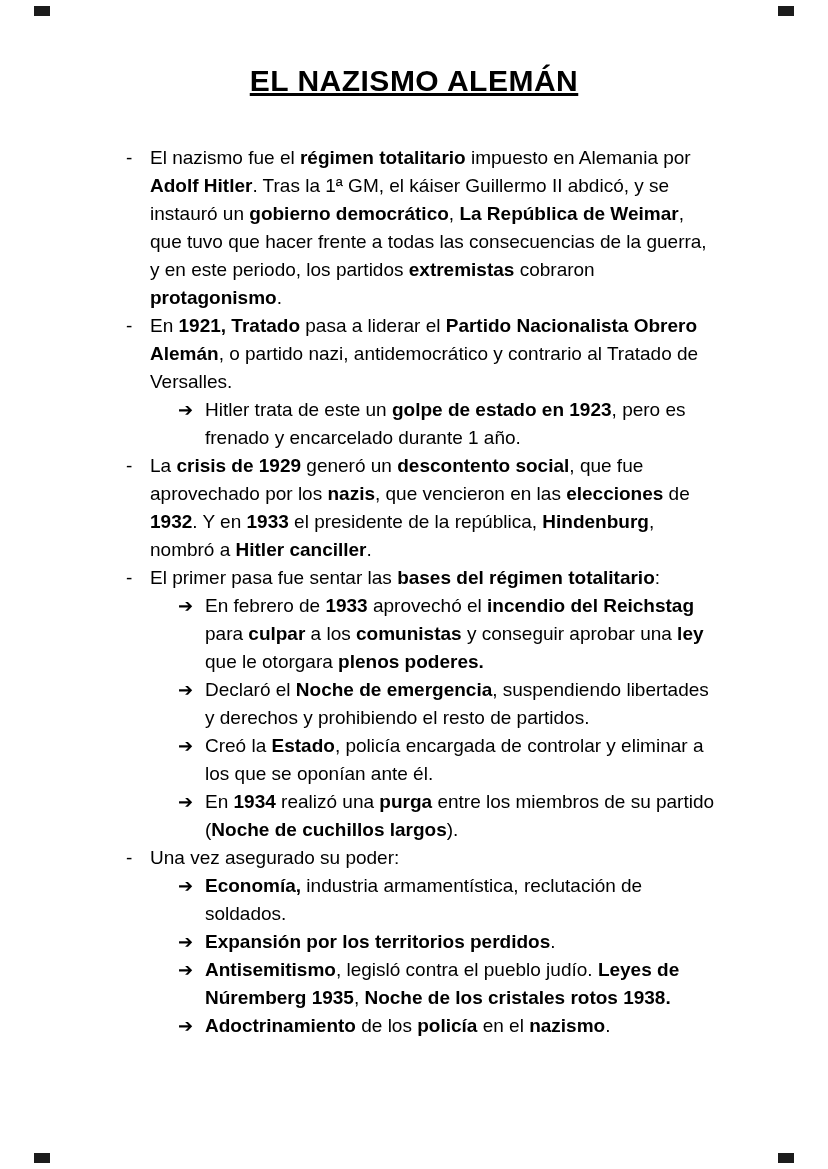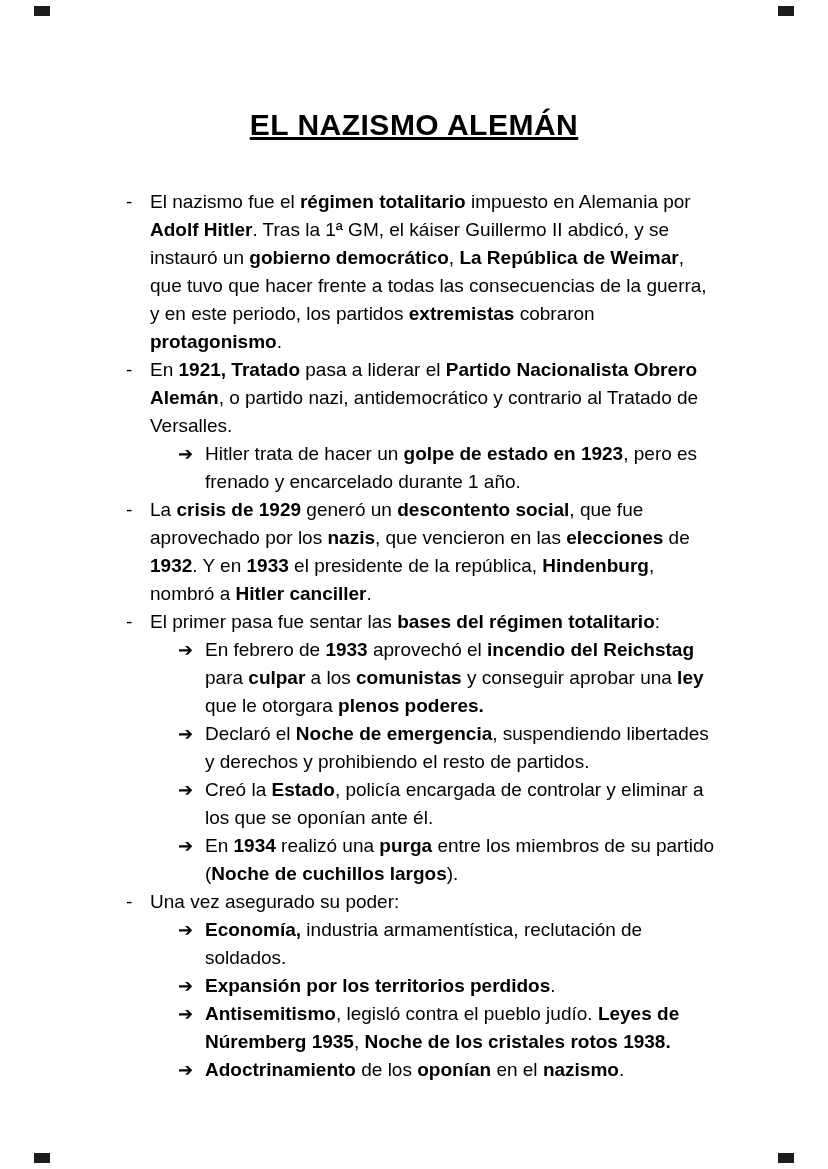--- a/index.html
+++ b/index.html
@@ -18,21 +18,21 @@
     position: absolute;
     width: 16px;
     height: 10px;
     background: #1c1c1c;
   }
   .corner.tl { top: 6px; left: 34px; }
   .corner.tr { top: 6px; right: 34px; }
   .corner.bl { bottom: 6px; left: 34px; }
   .corner.br { bottom: 6px; right: 34px; }
   .title {
-    padding-top: 108px;
+    padding-top: 64px;
     text-align: center;
     font-size: 30px;
     font-weight: bold;
     text-decoration: underline;
     letter-spacing: 0.5px;
   }
   .content {
     margin: 46px 112px 0 126px;
     font-size: 19px;
     line-height: 28px;
@@ -62,21 +62,21 @@
       <div class="bullet level-1">
         <span class="marker">-</span>
         <span class="text"><span>El nazismo fue el </span><span class="bold">régimen totalitario</span><span> impuesto en Alemania por </span><span class="bold">Adolf Hitler</span><span>. Tras la 1ª GM, el káiser Guillermo II abdicó, y se instauró un </span><span class="bold">gobierno democrático</span><span>, </span><span class="bold">La República de Weimar</span><span>, que tuvo que hacer frente a todas las consecuencias de la guerra, y en este periodo, los partidos </span><span class="bold">extremistas</span><span> cobraron </span><span class="bold">protagonismo</span><span>.</span></span>
       </div>
       <div class="bullet level-1">
         <span class="marker">-</span>
         <span class="text"><span>En </span><span class="bold">1921, Tratado</span><span> pasa a liderar el </span><span class="bold">Partido Nacionalista Obrero Alemán</span><span>, o partido nazi, antidemocrático y contrario al Tratado de Versalles.</span></span>
       </div>
       <div class="bullet level-2">
         <span class="marker">➔</span>
-        <span class="text"><span>Hitler trata de hacer un </span><span class="bold">golpe de estado en 1923</span><span>, pero es frenado y encarcelado durante 1 año.</span></span>
+        <span class="text"><span>Hitler trata de este un </span><span class="bold">golpe de estado en 1923</span><span>, pero es frenado y encarcelado durante 1 año.</span></span>
       </div>
       <div class="bullet level-1">
         <span class="marker">-</span>
         <span class="text"><span>La </span><span class="bold">crisis de 1929</span><span> generó un </span><span class="bold">descontento social</span><span>, que fue aprovechado por los </span><span class="bold">nazis</span><span>, que vencieron en las </span><span class="bold">elecciones</span><span> de </span><span class="bold">1932</span><span>. Y en </span><span class="bold">1933</span><span> el presidente de la república, </span><span class="bold">Hindenburg</span><span>, nombró a </span><span class="bold">Hitler canciller</span><span>.</span></span>
       </div>
       <div class="bullet level-1">
         <span class="marker">-</span>
         <span class="text"><span>El primer pasa fue sentar las </span><span class="bold">bases del régimen totalitario</span><span>:</span></span>
       </div>
       <div class="bullet level-2">
@@ -106,16 +106,16 @@
       <div class="bullet level-2">
         <span class="marker">➔</span>
         <span class="text"><span class="bold">Expansión por los territorios perdidos</span><span>.</span></span>
       </div>
       <div class="bullet level-2">
         <span class="marker">➔</span>
         <span class="text"><span class="bold">Antisemitismo</span><span>, legisló contra el pueblo judío. </span><span class="bold">Leyes de Núremberg 1935</span><span>, </span><span class="bold">Noche de los cristales rotos 1938.</span></span>
       </div>
       <div class="bullet level-2">
         <span class="marker">➔</span>
-        <span class="text"><span class="bold">Adoctrinamiento</span><span> de los </span><span class="bold">oponían</span><span> en el </span><span class="bold">nazismo</span><span>.</span></span>
+        <span class="text"><span class="bold">Adoctrinamiento</span><span> de los </span><span class="bold">policía</span><span> en el </span><span class="bold">nazismo</span><span>.</span></span>
       </div>
     </div>
 </div>
 
 </body></html>

